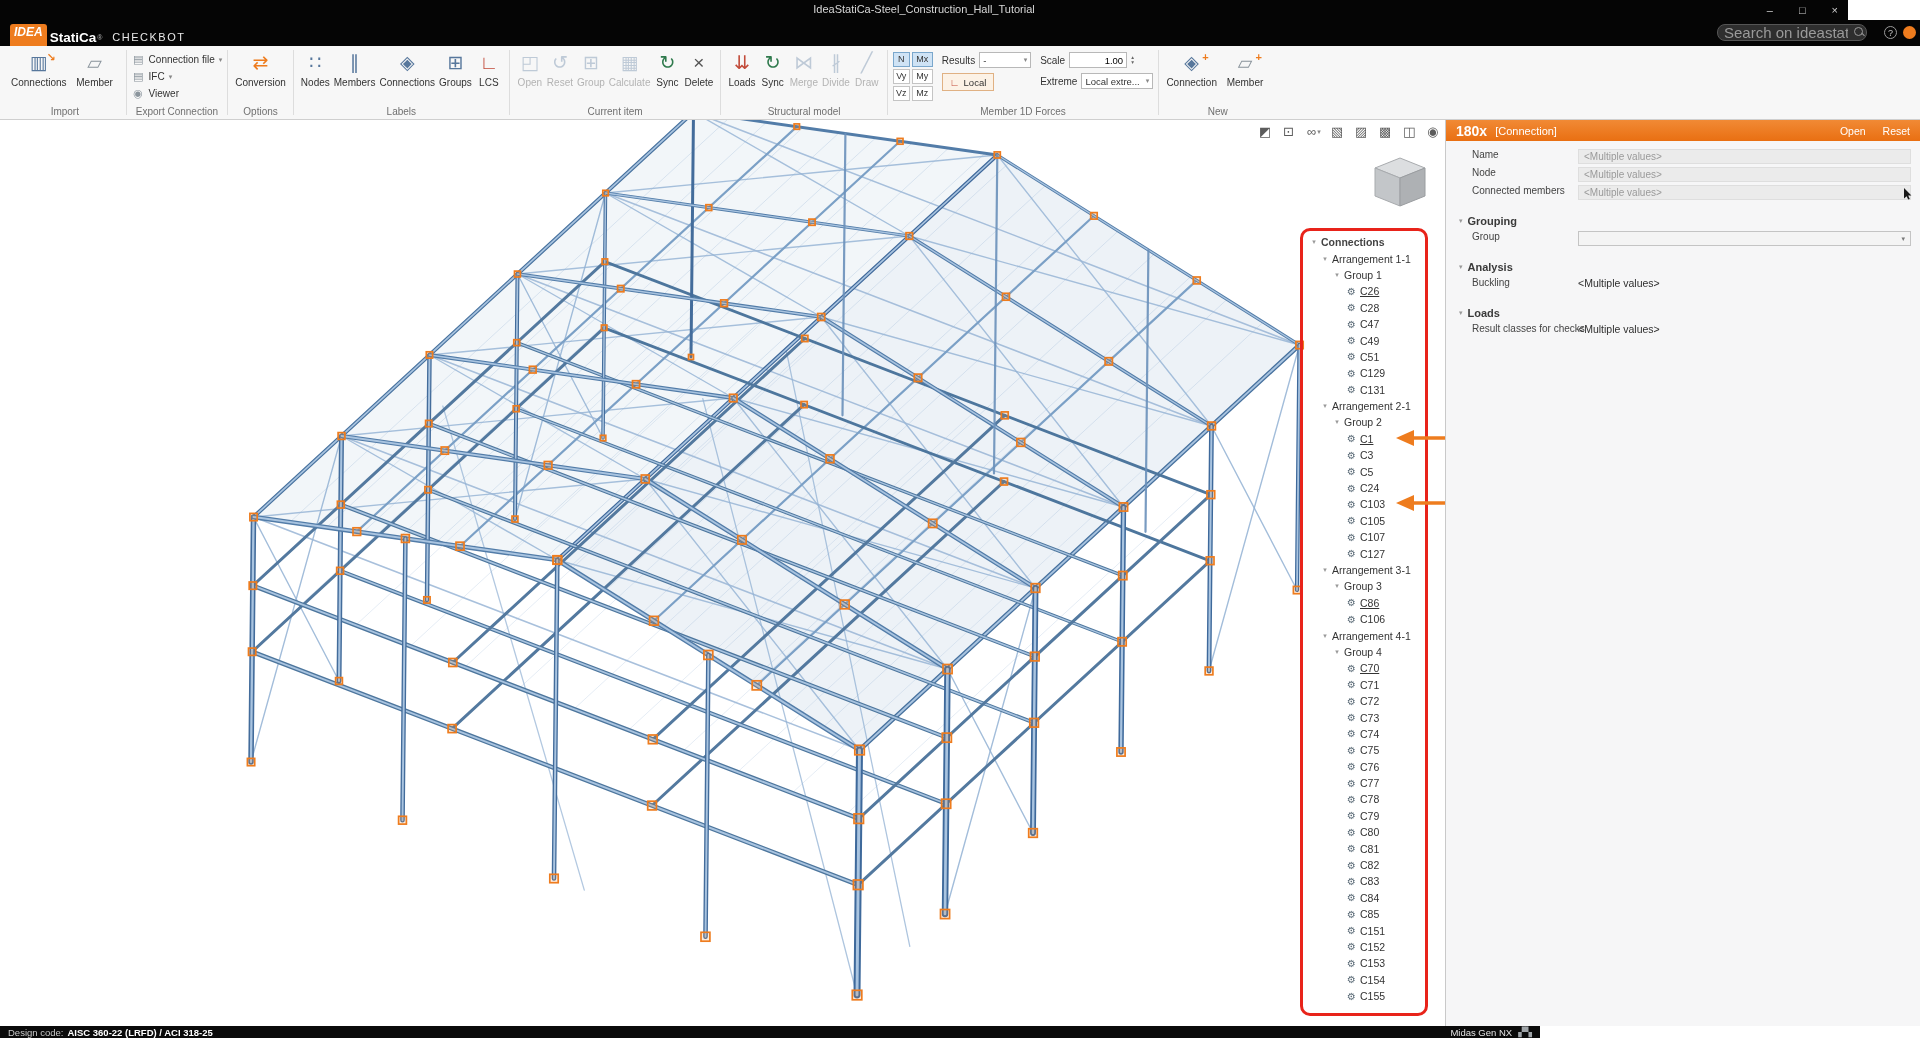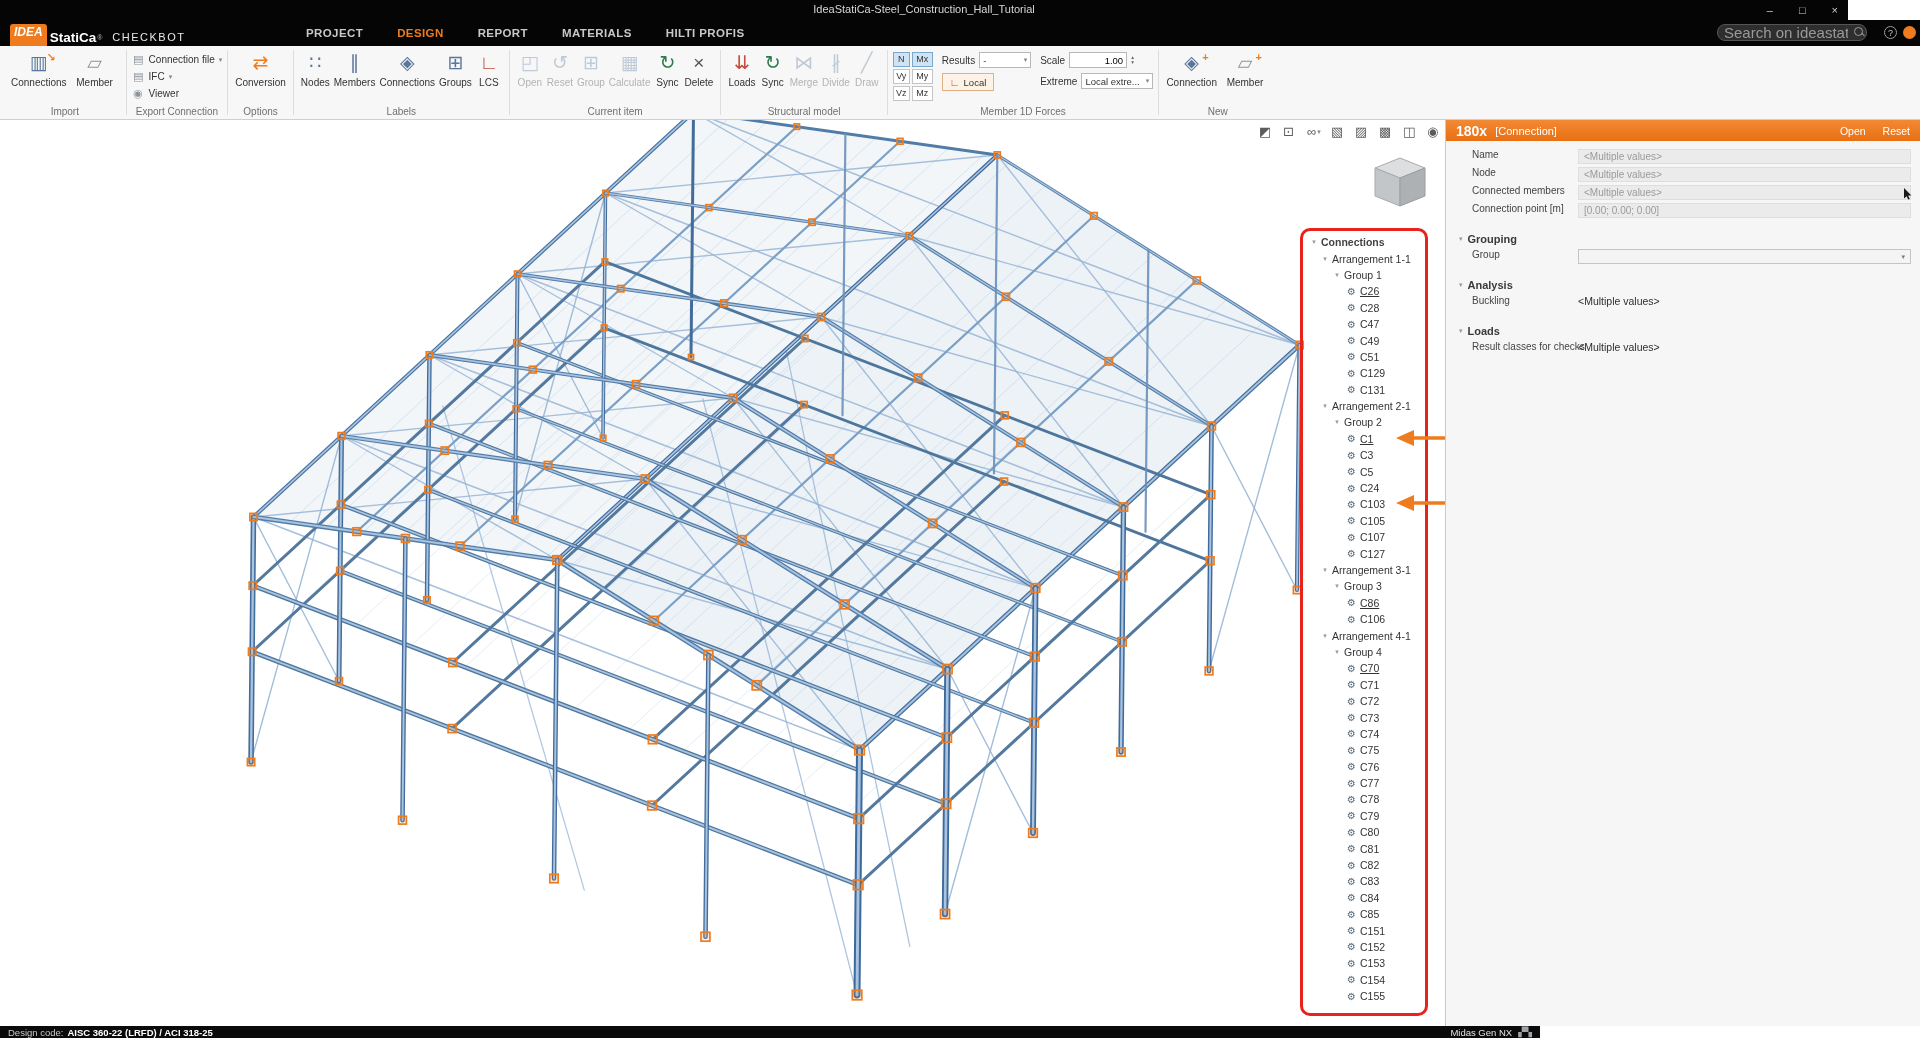--- a/index.html
+++ b/index.html
@@ -124,27 +124,20 @@
     </div>
 </div>
 
 <div class="menubar">
   <div class="logo">
     <span class="idea">IDEA</span>
     <span class="statica">StatiCa</span>
     <span class="reg">®</span>
     <span class="prod">CHECKBOT</span>
   </div>
-  <div class="tabs">
-      <span class="tab">PROJECT</span>
-      <span class="tab active">DESIGN</span>
-      <span class="tab">REPORT</span>
-      <span class="tab">MATERIALS</span>
-      <span class="tab">HILTI PROFIS</span>
-    </div>
   <div class="searchwrap">
     <input class="search" placeholder="Search on ideastatica.com" style="">
     <span class="mag"></span>
     <span class="helpdot">?</span>
     <span class="avatar"></span>
   </div>
 </div>
 
 <div class="ribbon">
   <div style="display:flex">
@@ -821,24 +814,20 @@
           <span class="plabel">Node</span>
           <span class="pfield">&lt;Multiple values&gt;</span>
         </div>
         <div class="prow">
           <span class="plabel">Connected members</span>
           <span class="pfield">&lt;Multiple values&gt;</span>
           <span class="pcursor"><svg width="9" height="12" viewBox="0 0 9 12">
               <polygon points="1,0 1,10.5 3.6,8.2 5.2,11.6 6.8,10.9 5.2,7.6 8.4,7.6" fill="#1a1a1a"></polygon>
             </svg></span>
         </div>
-        <div class="prow">
-          <span class="plabel">Connection point [m]</span>
-          <span class="pfield">[0.00; 0.00; 0.00]</span>
-        </div>
       </div>
       <div class="psection">
         <div class="pshead">
           <span class="chv">▾</span>
           <span>Grouping</span>
         </div>
         <div class="prow">
           <span class="plabel">Group</span>
           <span class="pfield dd">
             <span></span>

